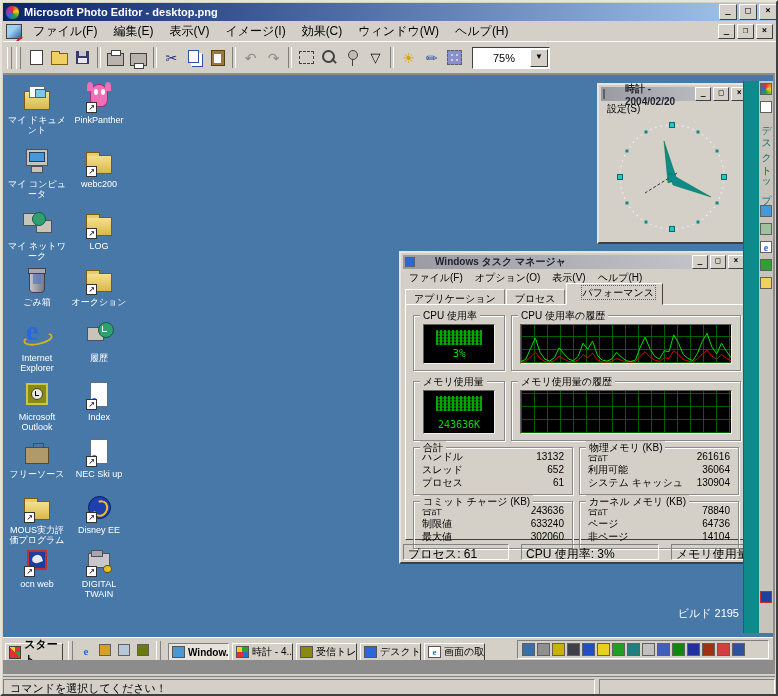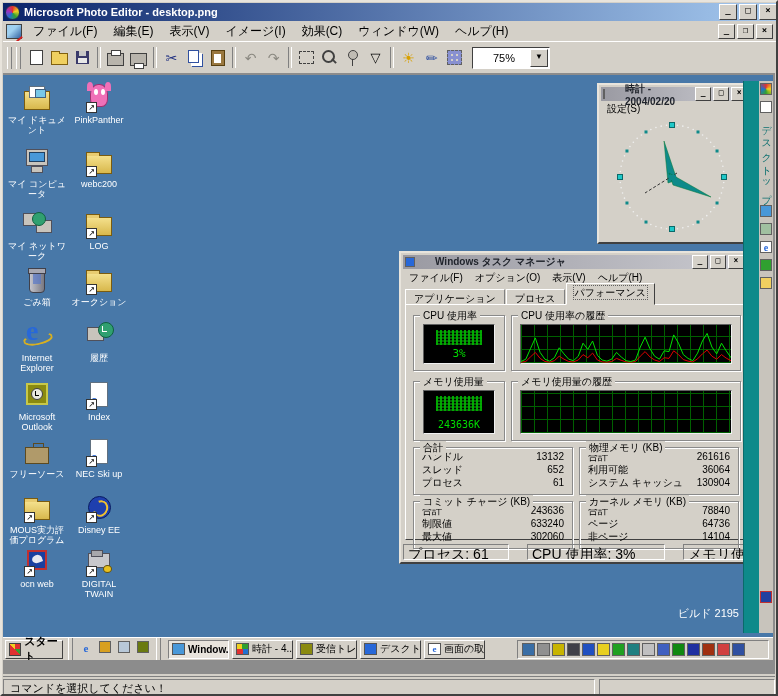--- a/index.html
+++ b/index.html
@@ -110,43 +110,43 @@
     background:linear-gradient(90deg,#9a9aa2,#c9c9cf);color:#20242c;font-size:10px;font-weight:bold;padding:0 2px;}
   .small-title .cap-btn{width:14px;height:12px;line-height:10px;font-size:8px;}
   .small-menu{position:absolute;left:2px;top:17px;right:2px;height:13px;font-size:10px;display:flex;align-items:center;}
   .small-menu span{padding:0 6px;}
   .clockface{position:absolute;left:12px;top:32px;}
   
   .tmwin{left:396px;top:176px;width:347px;height:309px;background:#D4D0C8;border:2px solid;border-color:#E8E4DC #404040 #404040 #E8E4DC;}
   .tm-tabs{position:absolute;left:4px;top:33px;right:4px;height:19px;display:flex;align-items:flex-end;font-size:10px;}
   .tab{padding:2px 8px 3px;margin-right:1px;background:#D4D0C8;border:1px solid;border-color:#fff #808080 #D4D0C8 #fff;position:relative;top:3px;height:12px;}
   .tab.sel{top:0;height:15px;border-color:#fff #404040 #D4D0C8 #fff;z-index:2;font-weight:normal;}
-  .tab.sel i{font-style:normal;outline:1px dotted #606060;outline-offset:1px;}
+  .tab.sel i{font-style:normal;outline:1px dotted #606060;outline-offset:1px;margin-left:8px;}
   .tm-page{position:absolute;left:4px;top:51px;right:4px;bottom:22px;border:1px solid;border-color:#fff #404040 #404040 #fff;background:#D4D0C8;}
   .group{position:absolute;border:1px solid #8a8a8a;box-shadow:inset 1px 1px 0 #fff, 1px 1px 0 #fff;}
   .glabel{position:absolute;left:6px;top:-7px;background:#D4D0C8;padding:0 3px;font-size:10px;}
   .grow{display:flex;justify-content:space-between;padding:1px 8px 0;font-size:10px;line-height:12px;}
   .blackpanel{position:absolute;background:#000;border:1px solid;border-color:#606060 #f0f0f0 #f0f0f0 #606060;}
   .ledwrap{display:flex;flex-direction:column;align-items:center;justify-content:space-between;padding:5px 0 3px;}
   .ledpattern{width:46px;height:15px;background:
      repeating-linear-gradient(90deg,rgba(0,180,0,.9) 0 2px,transparent 2px 4px),
      repeating-linear-gradient(0deg,#0a5a0a 0 2px,transparent 2px 3px);}
   .ledtext{color:#00dd00;font-family:"DejaVu Sans Mono",monospace;font-size:11px;}
   .gridbg{background-color:#000;background-image:
      repeating-linear-gradient(90deg,#006000 0 1px,transparent 1px 13px),
      repeating-linear-gradient(0deg,#006000 0 1px,transparent 1px 13px);}
-  .tm-status{position:absolute;left:2px;bottom:2px;right:2px;height:16px;display:flex;gap:18px;font-size:14px;}
+  .tm-status{position:absolute;left:2px;bottom:2px;right:2px;height:16px;display:flex;gap:12px;font-size:12px;}
   .tm-status .pane{border:1px solid;border-color:#808080 #fff #fff #808080;padding:1px 4px;white-space:nowrap;overflow:hidden;}
   
   .strip-teal{left:740px;top:6px;width:16px;height:552px;background:#0E8A8A;border-left:1px solid #0a6a6a;}
   .strip-icons{left:756px;top:6px;width:14px;height:552px;background:#C8C4BC;display:flex;flex-direction:column;align-items:center;gap:6px;padding-top:2px;box-sizing:border-box;}
   .mi{width:12px;height:12px;border:1px solid #606060;box-sizing:border-box;}
   .vtext{writing-mode:vertical-rl;color:#0E7070;font-size:10px;letter-spacing:2px;}
   
-  .taskbar{left:0;top:562px;width:770px;height:23px;background:#D4D0C8;border-top:1px solid #fff;display:flex;align-items:center;padding:8px 2px;box-sizing:border-box;gap:3px;}
+  .taskbar{left:0;top:562px;width:770px;height:23px;background:#D4D0C8;border-top:1px solid #fff;display:flex;align-items:center;padding:14px 2px;box-sizing:border-box;gap:3px;}
   .startbtn{width:58px;height:19px;display:flex;align-items:center;gap:3px;padding-left:3px;box-sizing:border-box;font-weight:bold;font-size:11px;}
   .winflag{width:12px;height:11px;background:
      linear-gradient(45deg,#e03030 0 50%,transparent 50%),
      conic-gradient(#e03030 0 25%,#30a030 0 50%,#2070d0 0 75%,#f0d020 0);border:1px solid #404040;}
   .ql{display:flex;gap:3px;align-items:center;}
   .qli{width:16px;height:16px;font-size:11px;line-height:15px;text-align:center;}
   .taskbtn{width:61px;height:19px;display:flex;align-items:center;gap:3px;padding:0 3px;box-sizing:border-box;font-size:10px;white-space:nowrap;overflow:hidden;}
   .taskbtn.active{border-color:#808080 #fff #fff #808080;background:#E8E4DC;font-weight:bold;}
   .tbi{width:13px;height:12px;flex:0 0 auto;border:1px solid #555;box-sizing:border-box;}
   .tray{position:absolute;right:4px;top:2px;width:252px;height:19px;border:1px solid;border-color:#808080 #fff #fff #808080;

